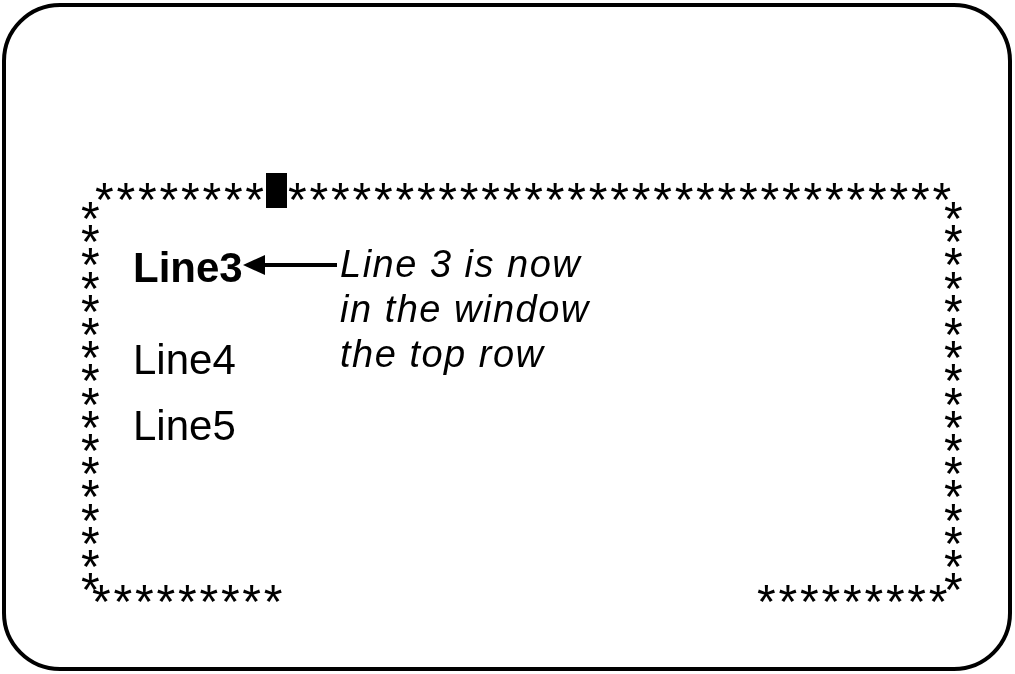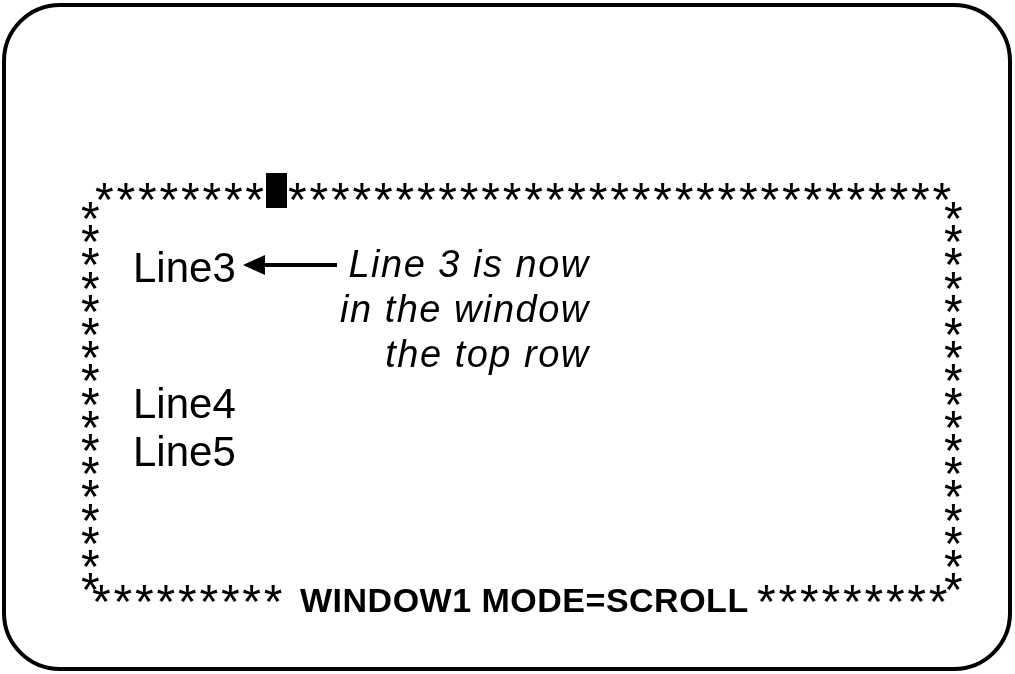--- a/index.html
+++ b/index.html
@@ -60,33 +60,32 @@
     letter-spacing: 0.5px;
     white-space: nowrap;
   }
   .win-line {
     position: absolute;
     left: 133px;
     font-size: 42px;
     line-height: 42px;
     white-space: nowrap;
   }
-  .line3 { top: 247px; }
-  .line4 { top: 339px; margin-top: 44px; }
-  .line5 { top: 431px; }
+  .line3 { top: 247px; font-weight: bold; }
+  .line4 { top: 339px; }
+  .line5 { top: 405px; }
   .line6 { top: 517px; }
   .annotation {
     position: absolute;
     left: 340px; top: 242px;
     font-size: 38px;
     font-style: italic;
     line-height: 45px;
     letter-spacing: 1.5px;
     white-space: nowrap;
-    text-align: right;
   }
   .arrow-head {
     position: absolute;
     left: 243px; top: 255px;
     width: 0; height: 0;
     border-top: 10px solid transparent;
     border-bottom: 10px solid transparent;
     border-right: 22px solid #000000;
   }
   .arrow-shaft {
@@ -149,16 +148,15 @@
   <div class="arrow-head"></div>
   <div class="arrow-shaft"></div>
 
   <div class="annotation">
     <div>Line 3 is now</div>
     <div>in the window</div>
     <div>the top row</div>
   </div>
 
   <span class="stars bottom-stars-left">*********</span>
-  <div class="mode-label">WINDOW1 MODE=SCROLL</div>
   <span class="stars bottom-stars-right">*********</span>
 
 </div>
 
 </body></html>

